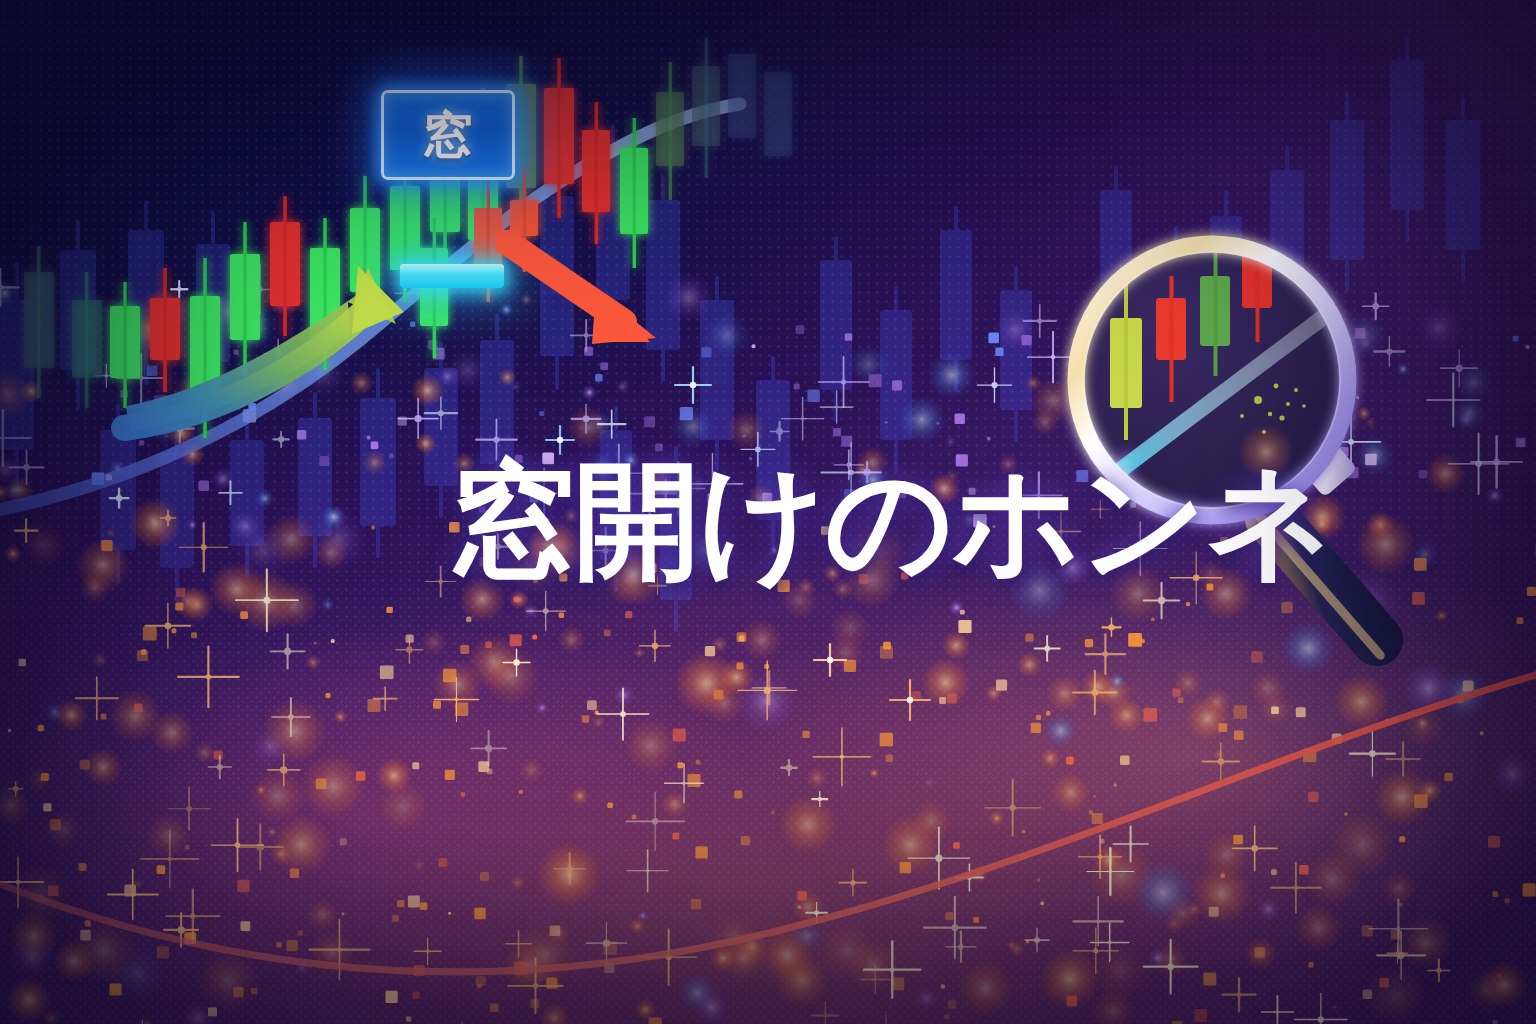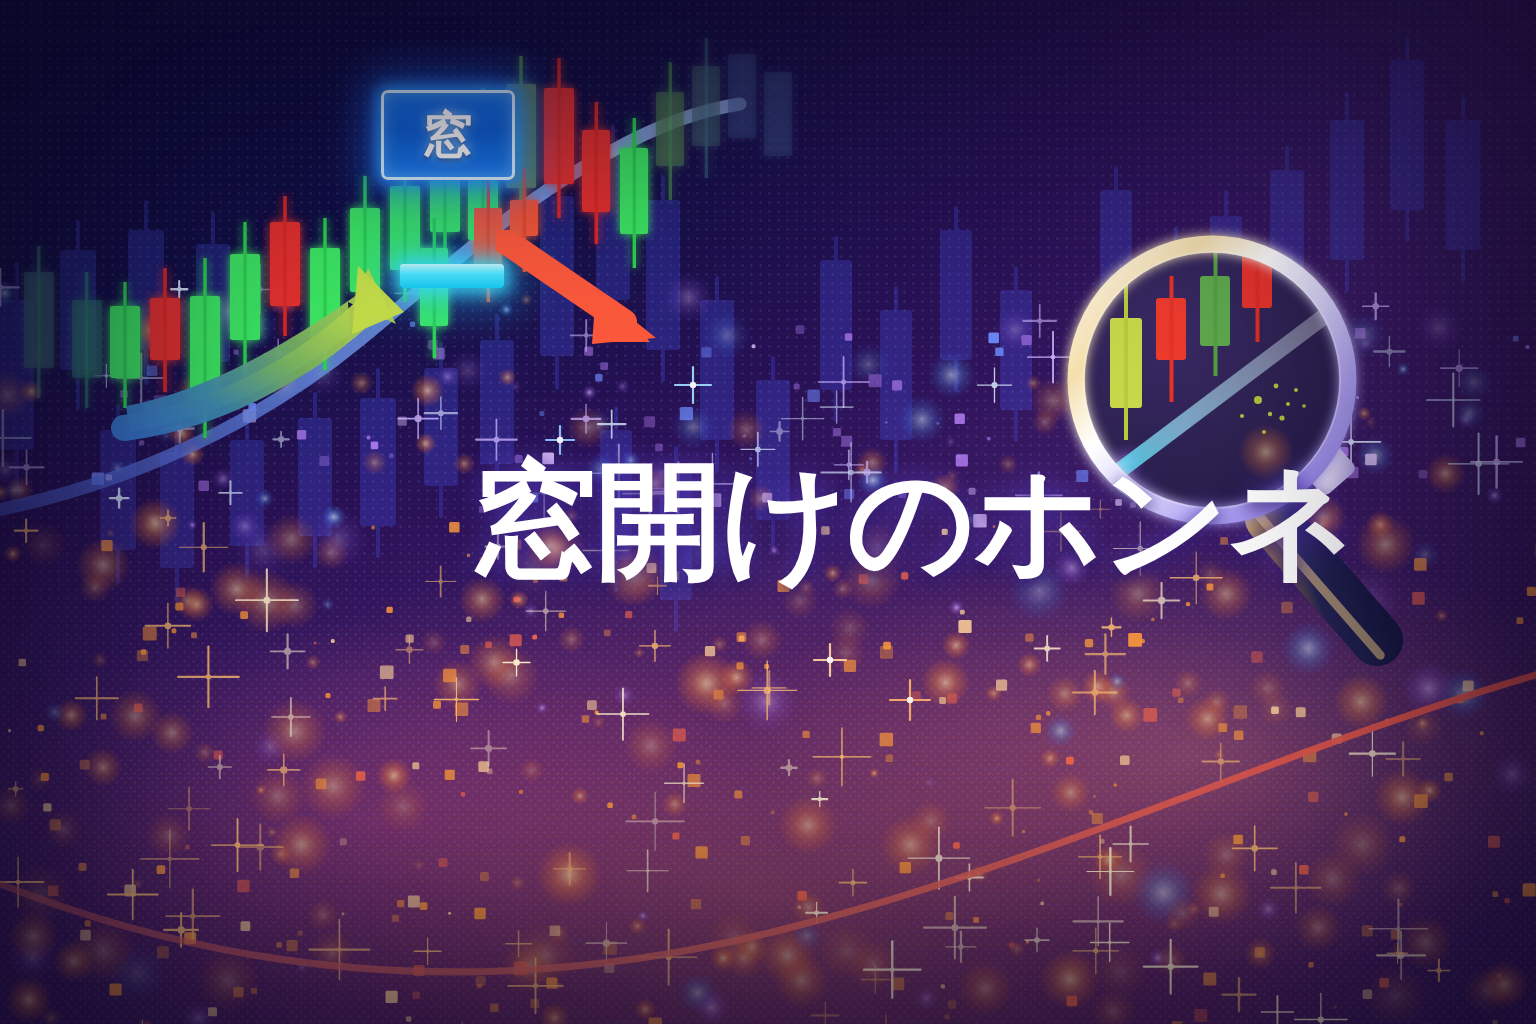--- a/index.html
+++ b/index.html
@@ -26,21 +26,21 @@
     background-size:9px 9px;}
   #bg-dots2{inset:0;opacity:.35;
     background-image:radial-gradient(rgba(255,170,110,.35) 1px, transparent 1.2px);
     background-size:9px 9px;background-position:4px 4px;
     -webkit-mask-image:linear-gradient(180deg,transparent 46%,#000 74%);
             mask-image:linear-gradient(180deg,transparent 46%,#000 74%);}
   #vignette{inset:0;box-shadow:inset 0 0 260px 90px rgba(10,6,30,.72);}
 
   
   #title{
-    left:472px;top:455px;
+    left:450px;top:455px;
     font-size:126px;font-weight:bold;color:#fff;letter-spacing:-2px;
     line-height:1.05;white-space:nowrap;
     text-shadow:0 0 26px rgba(120,90,255,.55), 0 5px 16px rgba(20,0,50,.7);
   }
   
   #win-label{
     left:381px;top:90px;width:128px;height:84px;border-radius:7px;
     background:linear-gradient(180deg,#1573e8 0%,#0f63d8 45%,#1a7cf0 100%);
     border:3px solid #d9f1ff;
     box-shadow:0 0 14px 5px rgba(45,150,255,.95),0 0 42px 16px rgba(30,120,255,.62),

